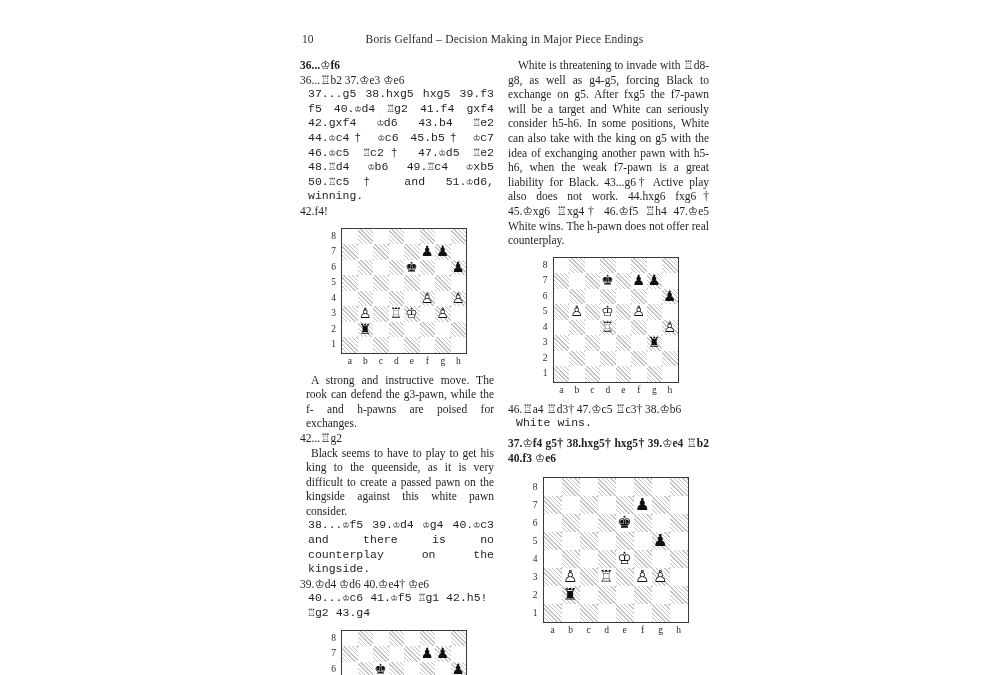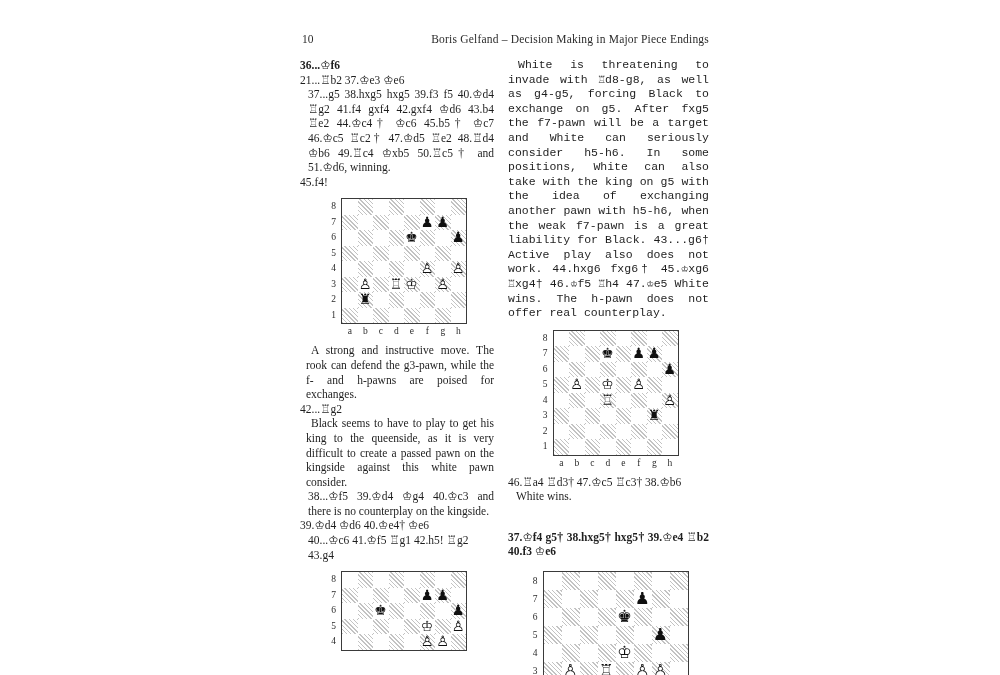--- a/index.html
+++ b/index.html
@@ -20,41 +20,41 @@
     width: 409px;
     height: 16px;
     font-size: 11.5px;
     color: #2b2b2b;
   }
   .page-number {
     position: absolute;
     left: 2px; top: 0;
   }
   .book-title {
-    text-align: right;
+    text-align: center;
     letter-spacing: 0.2px;
   }
   .col {
     position: absolute;
     top: 58px;
   }
   .col.left  { left: 300px; width: 194px; }
   .col.right { left: 508px; width: 201px; }
 
   p {
     font-size: 11.5px;
     line-height: 14.6px;
     text-align: justify;
   }
   p.move { text-align: left; }
-  .indent { text-indent: 10px; font-family: Liberation Mono, monospace; }
-  .block  { padding-left: 8px; }
+  .indent { text-indent: 10px; }
+  .block  { padding-left: 8px; font-family: Liberation Mono, monospace; }
   .cblock { padding-left: 6px; text-indent: 5px; }
   .bold   { font-weight: bold; }
-  .gap-top { margin-top: 26px; }
+  .gap-top { margin-top: 5px; }
 
   
   .diagram {
     --sq: 15.5px;
     width: fit-content;
     margin: 9px auto 7px;
   }
   .diagram.large { --sq: 18px; margin-top: 12px; }
   .diag-top { display: flex; align-items: flex-start; }
   .rank-col { display: flex; flex-direction: column; padding-top: 1px; }
@@ -111,23 +111,23 @@
 
 <div class="page">
 
   <div class="header">
     <span class="page-number">10</span>
     <div class="book-title">Boris Gelfand – Decision Making in Major Piece Endings</div>
   </div>
 
   <div class="col left">
     <p class="move bold">36...♔f6</p>
-    <p class="move">21...♖b2 37.♔e3 ♔e6</p>
+    <p class="move">36...♖b2 37.♔e3 ♔e6</p>
     <p class="block">37...g5 38.hxg5 hxg5 39.f3 f5 40.♔d4 ♖g2 41.f4 gxf4 42.gxf4 ♔d6 43.b4 ♖e2 44.♔c4† ♔c6 45.b5† ♔c7 46.♔c5 ♖c2† 47.♔d5 ♖e2 48.♖d4 ♔b6 49.♖c4 ♔xb5 50.♖c5† and 51.♔d6, winning.</p>
-    <p class="move">45.f4!</p>
+    <p class="move">42.f4!</p>
 
     <div class="diagram small">
         <div class="diag-top">
           <div class="rank-col">
             <span class="rank-label">8</span>
             <span class="rank-label">7</span>
             <span class="rank-label">6</span>
             <span class="rank-label">5</span>
             <span class="rank-label">4</span>
             <span class="rank-label">3</span>

